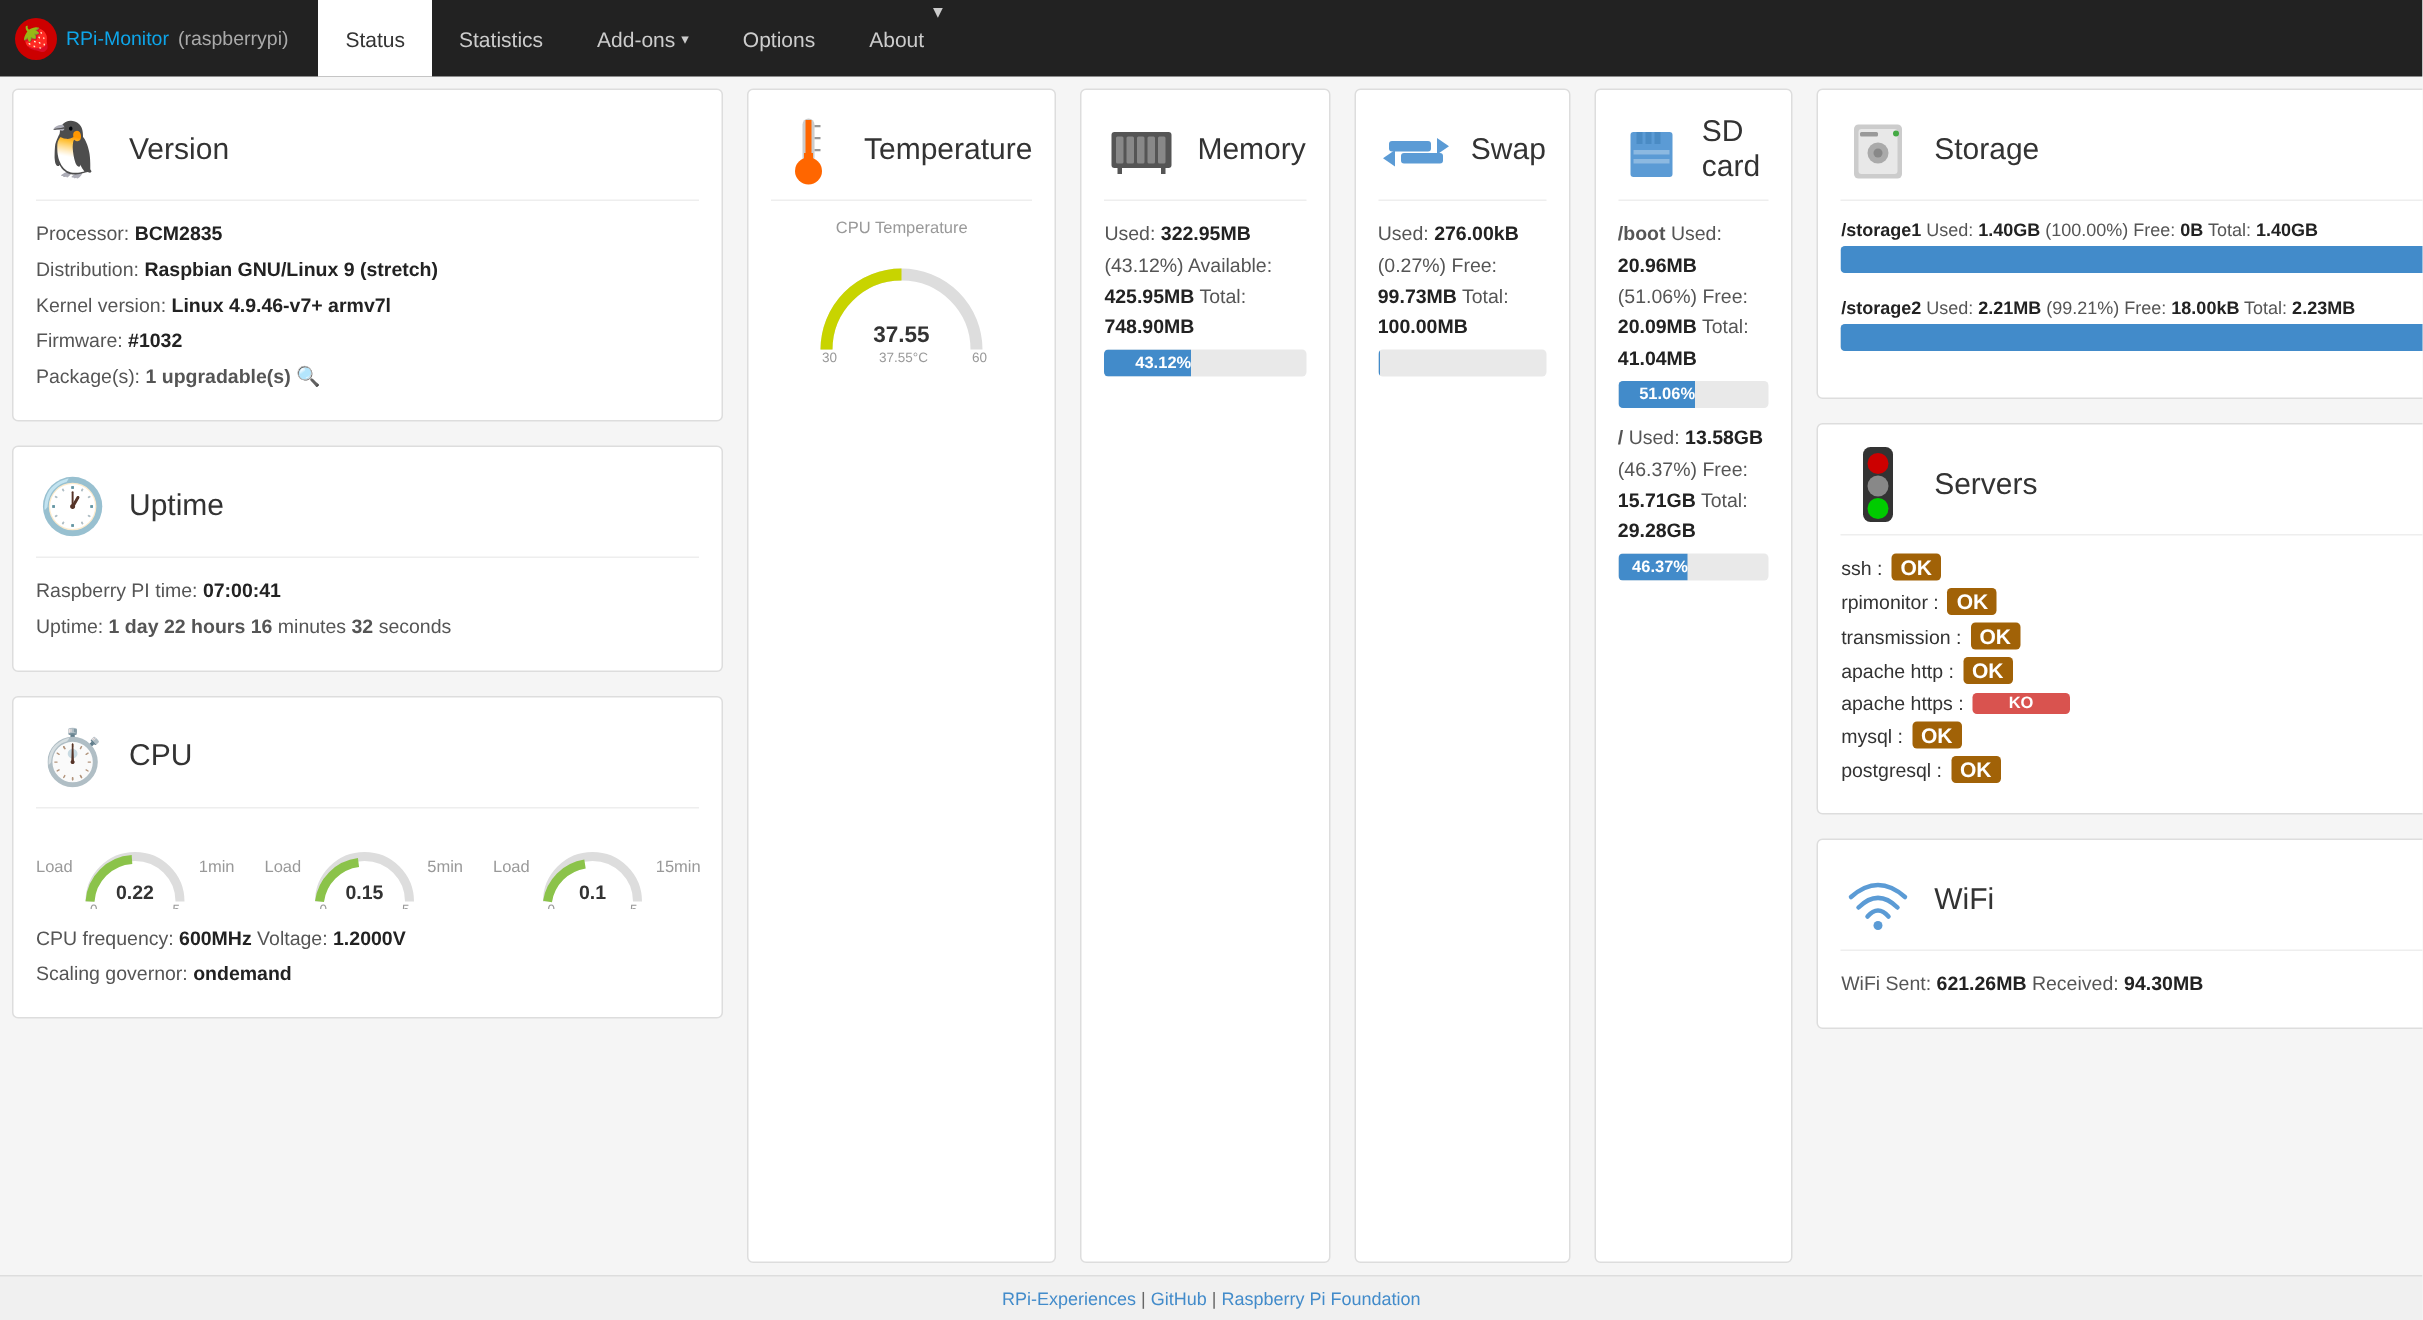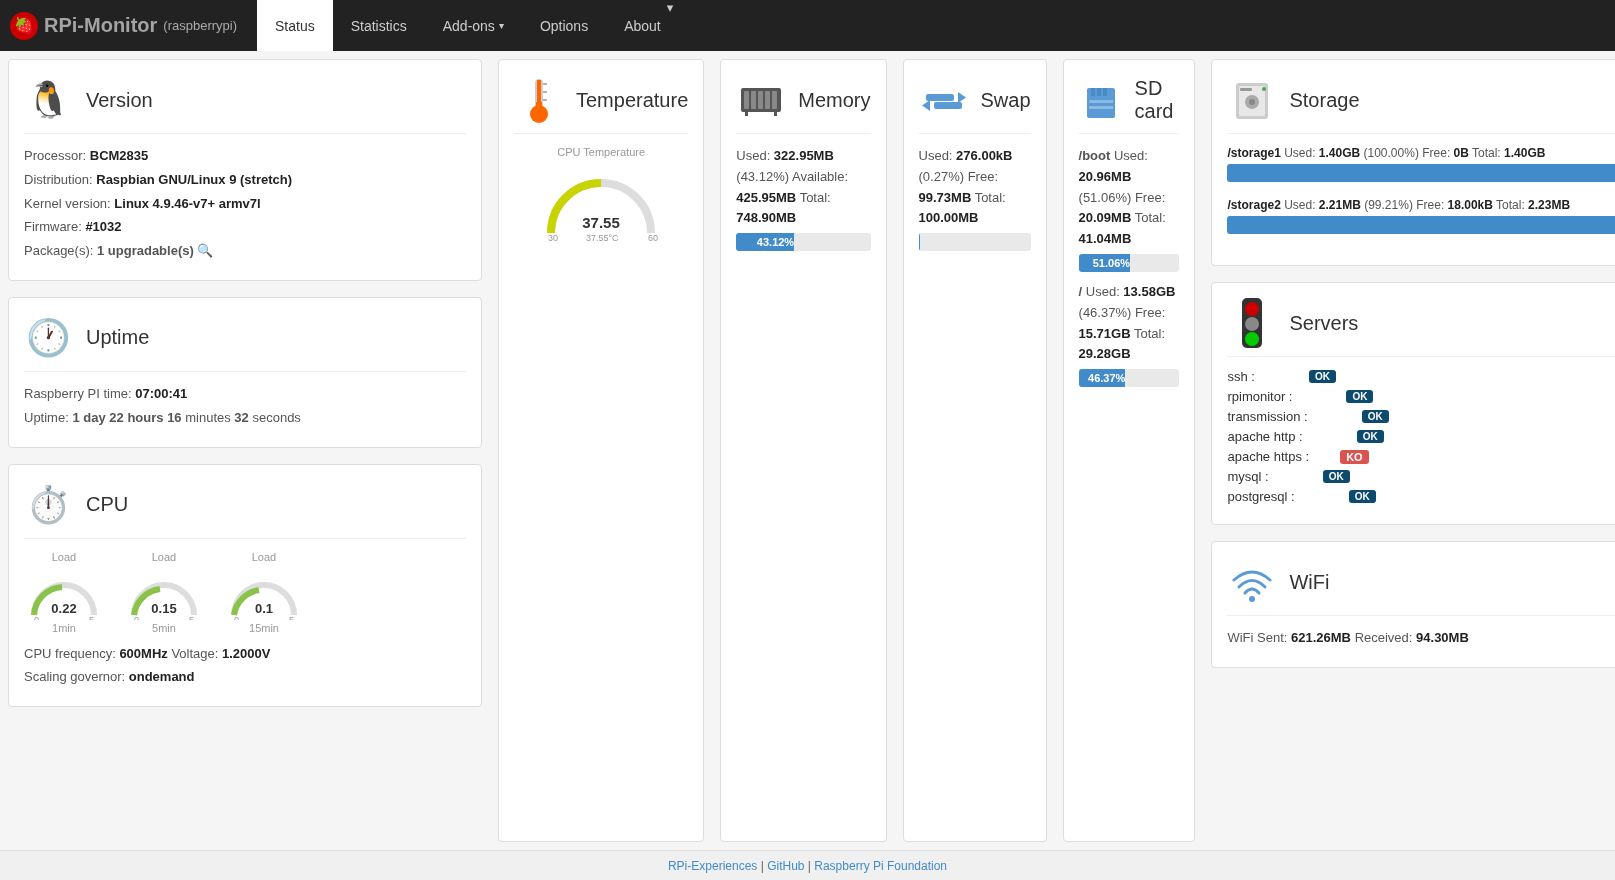--- a/index.html
+++ b/index.html
@@ -20,21 +20,21 @@
       gap: 6px;
       margin-right: 20px;
     }
     .brand-icon {
       width: 28px; height: 28px;
       background: #cc0000;
       border-radius: 50%;
       display: flex; align-items: center; justify-content: center;
       font-size: 16px;
     }
-    .brand-name { color: #a3a3a3; font-size: 20px; font-weight: bold; }
+    .brand-name { color: #0ea5e9; font-size: 13px; font-weight: normal; }
     .brand-host { color: #aaa; font-size: 13px; }
     .nav-items { display: flex; height: 100%; }
     .nav-item {
       display: flex; align-items: center;
       padding: 0 18px;
       color: #ccc;
       cursor: pointer;
       font-size: 14px;
       height: 100%;
       text-decoration: none;
@@ -104,50 +104,48 @@
     .info-line b { font-weight: bold; }
 
     
     .gauges-row {
       display: flex;
       gap: 20px;
       margin: 10px 0;
     }
     .gauge-item {
       display: flex;
-      flex-direction: column;
+      flex-direction: row;
       align-items: center;
       gap: 2px;
     }
     .gauge-label { font-size: 11px; color: #999; }
 
     
     .server-row {
       display: flex;
       align-items: center;
       margin: 5px 0;
       gap: 6px;
     }
     .badge-ok {
-      background: #0c4a6e;
+      background: #a16207;
       color: #fff;
       padding: 1px 6px;
       border-radius: 3px;
-      font-size: 10px;
+      font-size: 14px;
       font-weight: bold;
-      margin-left: 48px;
     }
     .badge-ko {
       background: #d9534f;
       color: #fff;
-      padding: 1px 6px;
+      padding: 1px 24px;
       border-radius: 3px;
       font-size: 11px;
       font-weight: bold;
-      margin-left: 25px;
     }
 
     
     .left-col { display: flex; flex-direction: column; }
     .mid-col { display: flex; }
     .right-col { display: flex; flex-direction: column; }
 
     
     .temp-gauge-wrapper {
       display: flex;

